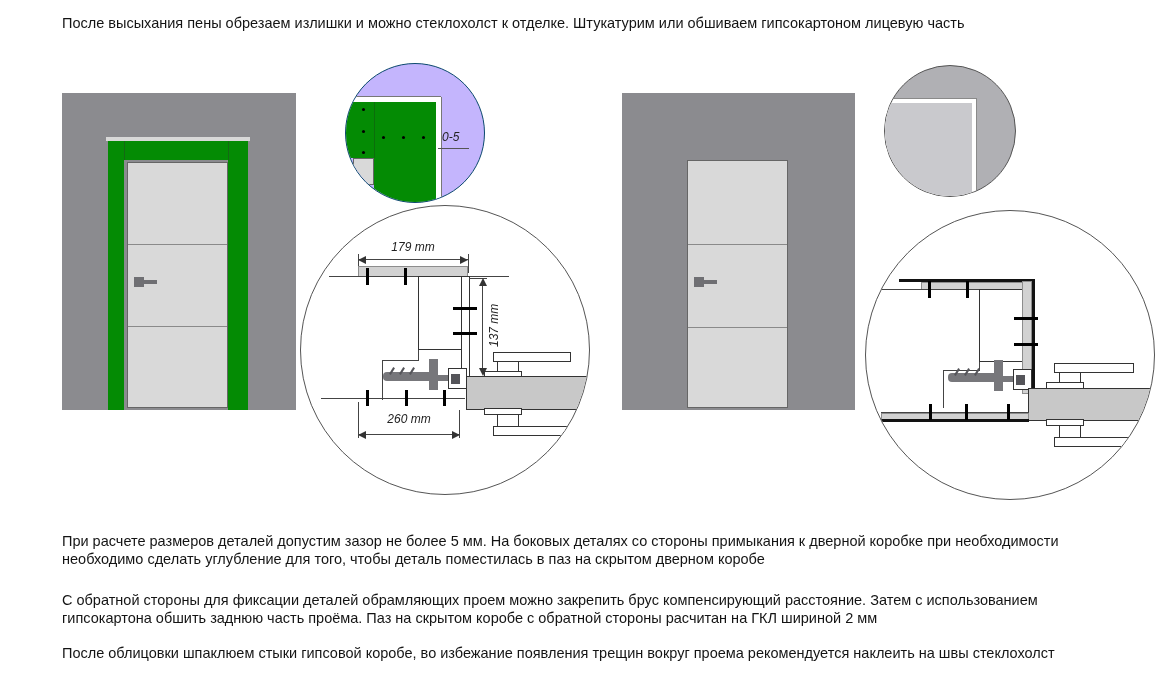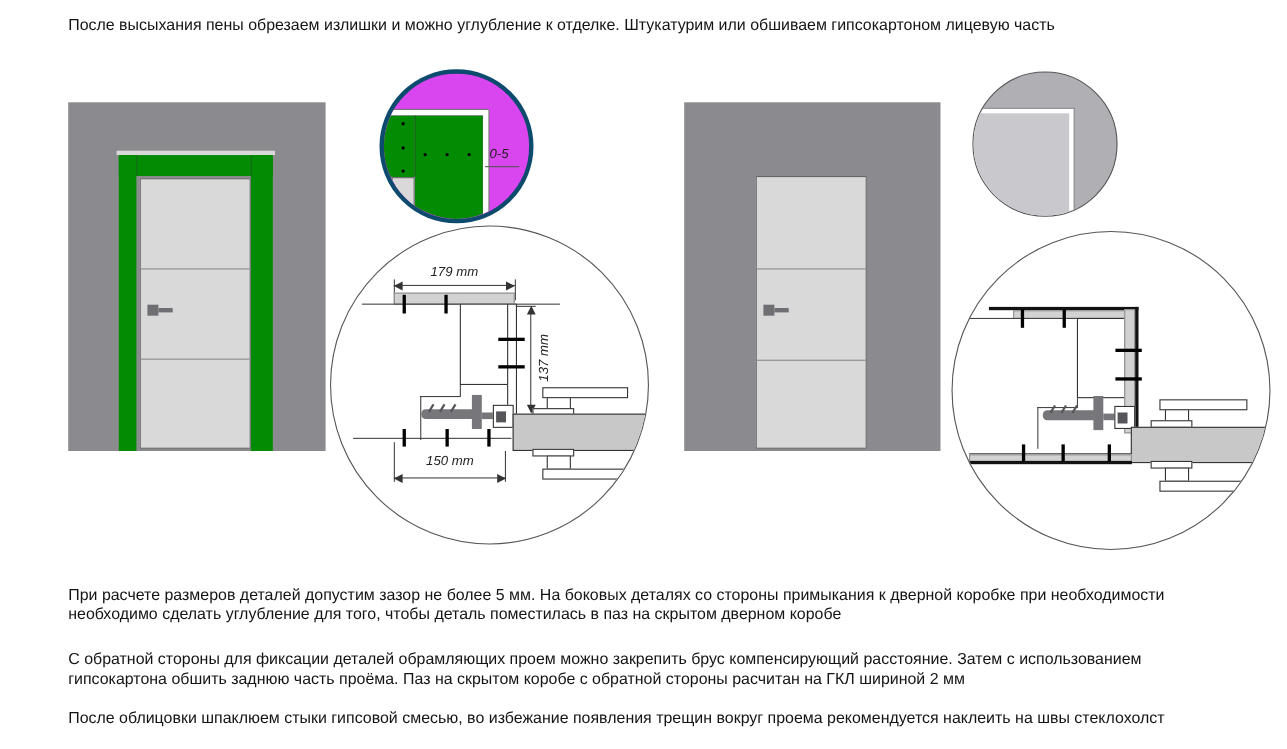--- a/index.html
+++ b/index.html
@@ -7,21 +7,21 @@
     width:1170px;height:681px;position:relative;background:#ffffff;
     font-family:"Liberation Sans", sans-serif;color:#111;overflow:hidden;
   }
   .abs{position:absolute;box-sizing:border-box;}
   .note{font-size:14.5px;line-height:1.25;color:#141414;}
   .wall{background:#8b8b8f;}
   .leaf{background:#d9d9d9;border:1px solid #666;}
   .panel-line{position:absolute;left:0;width:100%;height:1px;background:#8a8a8a;}
   .handle{background:#6f6f73;}
   .circle{border-radius:50%;overflow:hidden;}
-  .s-circle{background:#d946ef;border:4px solid #0c4a6e;}
+  .s-circle{background:#c4b5fd;border:1px solid #0c4a6e;}
   .b-circle{background:#ffffff;border:1px solid #555;}
   .green{background:#048b04;}
   .ln{background:#444;}
   .blk{background:#000;}
   .thick{background:#121212;}
   .gray-strip{background:#d2d2d2;border:1px solid #8d8d8d;}
   .outl{background:#fff;border:1px solid #333;}
   .metal{background:#77777b;}
   .dimlabel{font-size:12px;font-style:italic;color:#222;white-space:nowrap;}
   .ctr{text-align:center;}
@@ -29,21 +29,21 @@
   .arr-left{border:4px solid transparent;border-right:8px solid #333;border-left:0;}
   .arr-right{border:4px solid transparent;border-left:8px solid #333;border-right:0;}
   .arr-up{border:4px solid transparent;border-bottom:8px solid #333;border-top:0;}
   .arr-down{border:4px solid transparent;border-top:8px solid #333;border-bottom:0;}
   .dot{width:3px;height:3px;border-radius:50%;background:#000;position:absolute;}
   .thr{width:2px;height:8px;background:#55555a;position:absolute;transform:rotate(32deg);}
 </style>
 </head>
 <body>
 
-<div class="abs note" style="left:62px;top:14px;width:1060px;">После высыхания пены обрезаем излишки и можно углубление к отделке. Штукатурим или обшиваем гипсокартоном лицевую часть</div>
+<div class="abs note" style="left:62px;top:14px;width:1060px;">После высыхания пены обрезаем излишки и можно стеклохолст к отделке. Штукатурим или обшиваем гипсокартоном лицевую часть</div>
 
 <div class="abs wall" style="left:62px;top:93px;width:234px;height:317px;">
   <div class="abs" style="left:44px;top:44px;width:144px;height:4px;background:#d8d8d8;"></div>
   <div class="abs green" style="left:46px;top:48px;width:140px;height:19px;"></div>
   <div class="abs green" style="left:46px;top:48px;width:16px;height:269px;"></div>
   <div class="abs green" style="left:166px;top:48px;width:20px;height:269px;"></div>
   <div class="abs" style="left:62px;top:48px;width:1px;height:19px;background:#146914;"></div>
   <div class="abs" style="left:166px;top:48px;width:1px;height:19px;background:#146914;"></div>
   <div class="abs leaf" style="left:65px;top:69px;width:101px;height:246px;">
     <div class="panel-line" style="top:81px;"></div>
@@ -115,21 +115,21 @@
   <div class="abs outl" style="left:183px;top:202px;width:38px;height:7px;"></div>
   <div class="abs outl" style="left:196px;top:208px;width:22px;height:13px;"></div>
   <div class="abs outl" style="left:192px;top:220px;width:78px;height:10px;"></div>
 
   <div class="abs ln" style="left:20px;top:192px;width:144px;height:1px;"></div>
   <div class="abs blk" style="left:65px;top:184px;width:3px;height:16px;"></div>
   <div class="abs blk" style="left:104px;top:184px;width:3px;height:16px;"></div>
   <div class="abs blk" style="left:142px;top:184px;width:3px;height:16px;"></div>
   <div class="abs ln" style="left:57px;top:196px;width:1px;height:36px;"></div>
   <div class="abs ln" style="left:158px;top:204px;width:1px;height:28px;"></div>
-  <div class="abs dimlabel ctr" style="left:58px;top:206px;width:100px;">150 mm</div>
+  <div class="abs dimlabel ctr" style="left:58px;top:206px;width:100px;">260 mm</div>
   <div class="abs ln" style="left:57px;top:228px;width:102px;height:1px;"></div>
   <div class="arr arr-left" style="left:57px;top:225px;"></div>
   <div class="arr arr-right" style="left:151px;top:225px;"></div>
 </div>
 
 <div class="abs wall" style="left:622px;top:93px;width:233px;height:317px;">
   <div class="abs leaf" style="left:65px;top:67px;width:101px;height:248px;">
     <div class="panel-line" style="top:83px;"></div>
     <div class="panel-line" style="top:166px;"></div>
     <div class="abs handle" style="left:6px;top:116px;width:10px;height:10px;"></div>
@@ -181,13 +181,13 @@
   <div class="abs ln" style="left:15px;top:201px;width:148px;height:1px;"></div>
   <div class="abs gray-strip" style="left:15px;top:202px;width:148px;height:7px;"></div>
   <div class="abs thick" style="left:15px;top:208px;width:148px;height:3px;"></div>
   <div class="abs blk" style="left:63px;top:193px;width:3px;height:16px;"></div>
   <div class="abs blk" style="left:99px;top:193px;width:3px;height:16px;"></div>
   <div class="abs blk" style="left:141px;top:193px;width:3px;height:16px;"></div>
 </div>
 
 <div class="abs note" style="left:62px;top:532px;width:1000px;">При расчете размеров деталей допустим зазор не более 5 мм. На боковых деталях со стороны примыкания к дверной коробке при необходимости необходимо сделать углубление для того, чтобы деталь поместилась в паз на скрытом дверном коробе</div>
 <div class="abs note" style="left:62px;top:591px;width:1000px;">С обратной стороны для фиксации деталей обрамляющих проем можно закрепить брус компенсирующий расстояние. Затем с использованием гипсокартона обшить заднюю часть проёма. Паз на скрытом коробе с обратной стороны расчитан на ГКЛ шириной 2 мм</div>
-<div class="abs note" style="left:62px;top:644px;width:1020px;">После облицовки шпаклюем стыки гипсовой смесью, во избежание появления трещин вокруг проема рекомендуется наклеить на швы стеклохолст</div>
+<div class="abs note" style="left:62px;top:644px;width:1020px;">После облицовки шпаклюем стыки гипсовой коробе, во избежание появления трещин вокруг проема рекомендуется наклеить на швы стеклохолст</div>
 
 </body></html>

